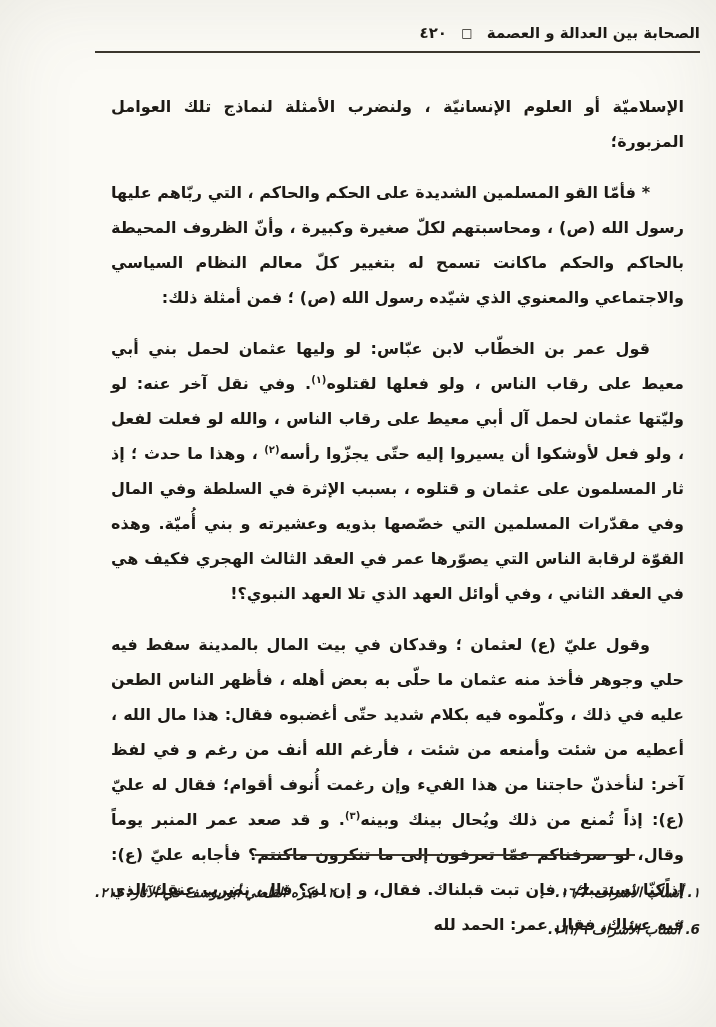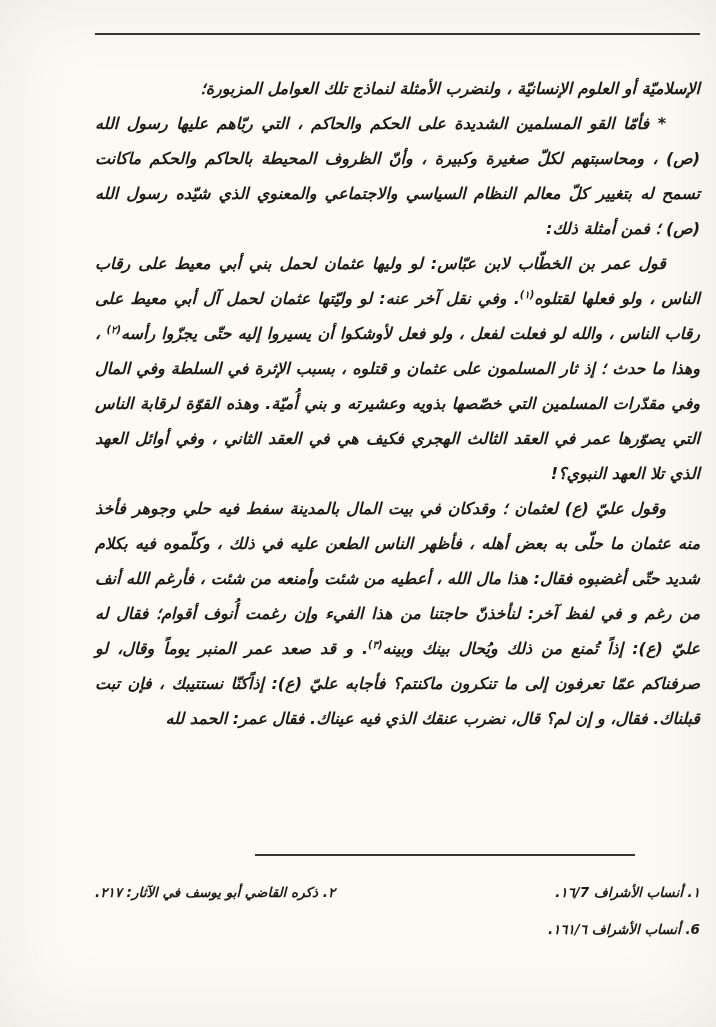--- a/index.html
+++ b/index.html
@@ -37,21 +37,21 @@
     margin-top: 9px;
   }
 
   
   .body-text {
     margin-top: 36px;
     font-size: 16px;
     line-height: 35px;
     text-align: justify;
   }
-  .body-text p { margin: 0; font-style: italic; }
+  .body-text p { margin: 16px; }
   .body-text p.indent { text-indent: 34px; }
   .body-text sup {
     font-size: 10px;
     line-height: 0;
     letter-spacing: 0;
   }
 
   
   .footnotes {
     position: absolute;
@@ -75,20 +75,25 @@
   }
   .fn-col { white-space: nowrap; font-style: italic; }
 </style>
 </head>
 <body>
 
 <div class="page" lang="ar" dir="rtl">
   <div class="content">
 
     <header class="page-header">
+      <div class="header-line">
+        <span class="ht">الصحابة بين العدالة و العصمة</span>
+        <span class="hbox">□</span>
+        <span class="hnum">٤٢٠</span>
+      </div>
       <hr class="header-rule">
     </header>
 
     <main class="body-text">
       <p class="para"><span>الإسلاميّة أو العلوم الإنسانيّة ، ولنضرب الأمثلة لنماذج تلك العوامل المزبورة؛</span></p>
       <p class="para indent"><span>* فأمّا القو المسلمين الشديدة على الحكم والحاكم ، التي ربّاهم عليها رسول الله (ص) ، ومحاسبتهم لكلّ صغيرة وكبيرة ، وأنّ الظروف المحيطة بالحاكم والحكم ماكانت تسمح له بتغيير كلّ معالم النظام السياسي والاجتماعي والمعنوي الذي شيّده رسول الله (ص) ؛ فمن أمثلة ذلك:</span></p>
       <p class="para indent"><span>قول عمر بن الخطّاب لابن عبّاس: لو وليها عثمان لحمل بني أبي معيط على رقاب الناس ، ولو فعلها لقتلوه</span><sup>(١)</sup><span>. وفي نقل آخر عنه: لو وليّتها عثمان لحمل آل أبي معيط على رقاب الناس ، والله لو فعلت لفعل ، ولو فعل لأوشكوا أن يسيروا إليه حتّى يجزّوا رأسه</span><sup>(٢)</sup><span> ، وهذا ما حدث ؛ إذ ثار المسلمون على عثمان و قتلوه ، بسبب الإثرة في السلطة وفي المال وفي مقدّرات المسلمين التي خصّصها بذويه وعشيرته و بني أُميّة. وهذه القوّة لرقابة الناس التي يصوّرها عمر في العقد الثالث الهجري فكيف هي في العقد الثاني ، وفي أوائل العهد الذي تلا العهد النبوي؟!</span></p>
       <p class="para indent"><span>وقول عليّ (ع) لعثمان ؛ وقدكان في بيت المال بالمدينة سفط فيه حلي وجوهر فأخذ منه عثمان ما حلّى به بعض أهله ، فأظهر الناس الطعن عليه في ذلك ، وكلّموه فيه بكلام شديد حتّى أغضبوه فقال: هذا مال الله ، أعطيه من شئت وأمنعه من شئت ، فأرغم الله أنف من رغم و في لفظ آخر: لنأخذنّ حاجتنا من هذا الفيء وإن رغمت أُنوف أقوام؛ فقال له عليّ (ع): إذاً تُمنع من ذلك ويُحال بينك وبينه</span><sup>(٣)</sup><span>. و قد صعد عمر المنبر يوماً وقال، لو صرفناكم عمّا تعرفون إلى ما تنكرون ماكنتم؟ فأجابه عليّ (ع): إذاًكنّا نستتيبك ، فإن تبت قبلناك. فقال، و إن لم؟ قال، نضرب عنقك الذي فيه عيناك. فقال عمر: الحمد لله</span></p>
     </main>
 

